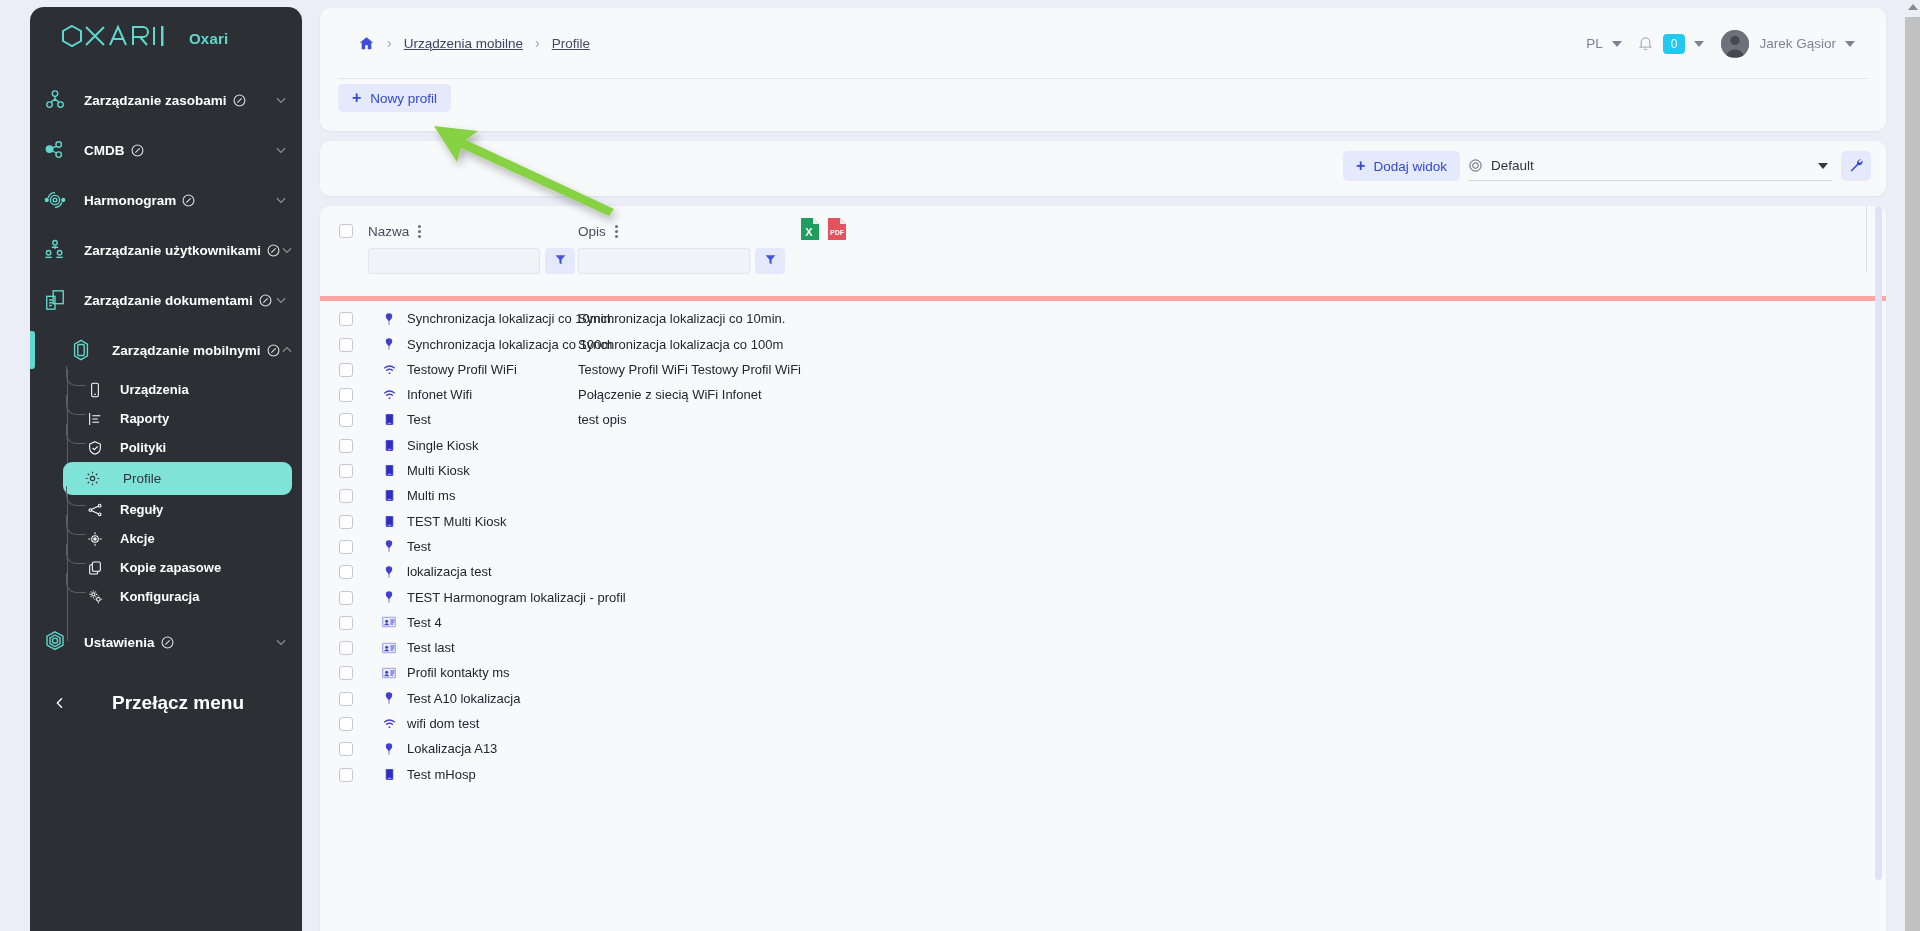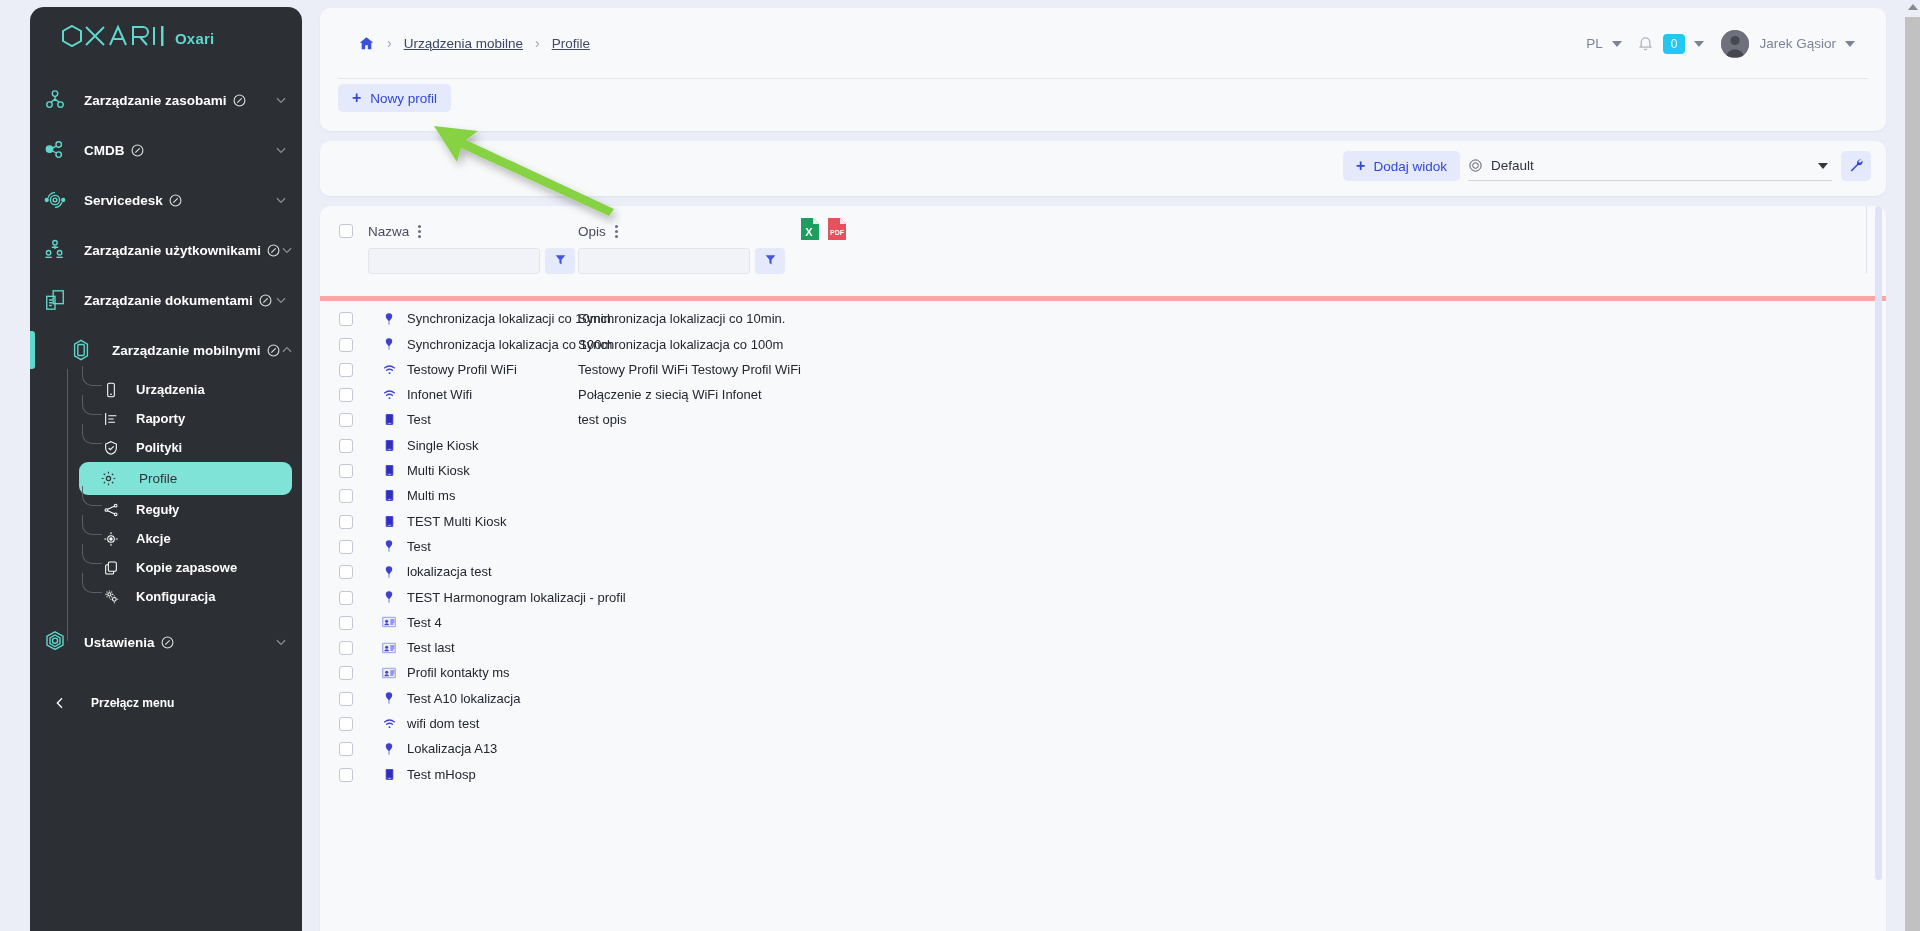--- a/index.html
+++ b/index.html
@@ -13,21 +13,21 @@
 
   
   .sidebar {
     position: absolute; left: 30px; top: 7px;
     width: 272px; height: 924px;
     background: #2c2f33;
     border-radius: 14px 14px 0 0;
     overflow: hidden;
   }
   .logo-row {
-    display: flex; align-items: center; 
+    display: flex; align-items: center; gap: 14px;
     height: 62px; padding-left: 30px;
   }
   .logo-mark { display: block; }
   .logo-text {
     color: #5fd8cd; font-size: 15px; font-weight: bold;
     letter-spacing: .2px;
   }
   .nav { padding-top: 6px; }
   .nav-item {
     position: relative;
@@ -52,21 +52,21 @@
     margin-left: auto; color: #8d9096; display: flex; align-items: center;
   }
   .nav-item.active-parent::before {
     content: ""; position: absolute; left: 0; top: 6px;
     width: 5px; height: 38px; background: #5fd8cd;
     border-radius: 0 3px 3px 0;
   }
   .nav-item.active-parent { padding-left: 36px; }
   .nav-item.active-parent .nlabel { margin-left: 16px; }
 
-  .subnav { position: relative; padding-left: 16px; }
+  .subnav { position: relative; padding-left: 0; }
   .subnav::before {
     content: ""; position: absolute; left: 37px; top: -6px;
     width: 1px; height: 272px; background: #5b5e63;
   }
   .sub-item {
     position: relative;
     display: flex; align-items: center;
     height: 29px; margin: 0 10px 0 36px;
     border-radius: 9px; padding-left: 6px;
     cursor: pointer;
@@ -91,21 +91,21 @@
     background: #7fe3d8; margin-left: 33px; height: 33px;
   }
   .sub-item.selected .slabel { color: #31343a; font-weight: normal; font-size: 13.5px; margin-left: 18px;}
   .sub-item.selected .sicon { color: #31343a; }
 
   .toggle-row {
     display: flex; align-items: center;
     height: 48px; padding-left: 22px; margin-top: 12px; cursor: pointer;
   }
   .toggle-row .tlabel {
-    color: #ffffff; font-size: 12px; font-weight: bold; margin-left: 23px;
+    color: #ffffff; font-size: 19px; font-weight: bold; margin-left: 44px;
   }
 
   
   .main { position: absolute; left: 320px; top: 8px; width: 1566px; }
 
   .card {
     background: #f8f9fb; border-radius: 10px;
     box-shadow: 0 1px 2px rgba(30,35,60,.05);
   }
 
@@ -338,21 +338,21 @@
       <div class="nav-item">
         <span class="nicon">
           <svg width="22" height="22" viewBox="0 0 24 24" fill="none" stroke="#5fd8cd" stroke-width="1.5">
             <circle cx="12" cy="12" r="5"></circle>
               <circle cx="12" cy="12" r="2"></circle>
             <path d="M12 4 A8 8 0 0 0 4.5 9.5 M12 20 A8 8 0 0 0 19.5 14.5"></path>
             <circle cx="3" cy="12" r="1.6" fill="#5fd8cd"></circle>
               <circle cx="21" cy="12" r="1.6" fill="#5fd8cd"></circle>
           </svg>
         </span>
-        <span class="nlabel">Servicedesk</span>
+        <span class="nlabel">Harmonogram</span>
         <span class="ninfo">
           <svg width="13" height="13" viewBox="0 0 24 24" fill="none" stroke="#ffffff" stroke-width="2">
               <circle cx="12" cy="12" r="10"></circle>
               <path d="M8 16 L16 8"></path>
             </svg>
         </span>
         <span class="chev">
           <svg width="14" height="14" viewBox="0 0 24 24" fill="none" stroke="#8d9096" stroke-width="2">
               <path d="M5 9l7 7 7-7"></path>
             </svg>

